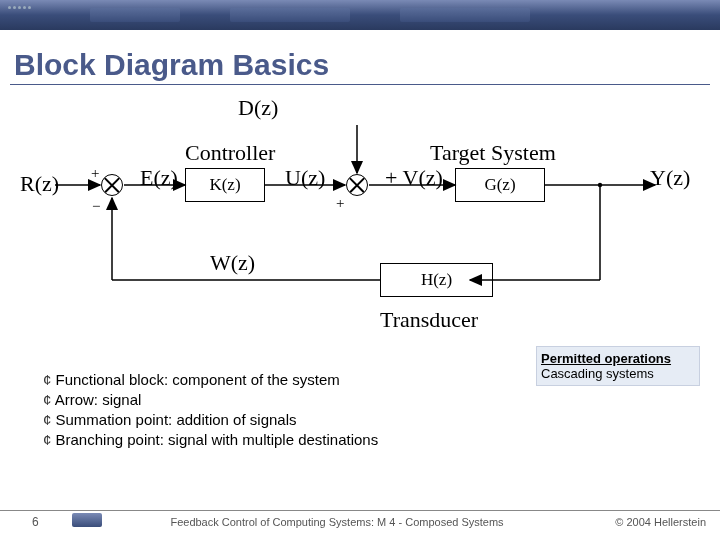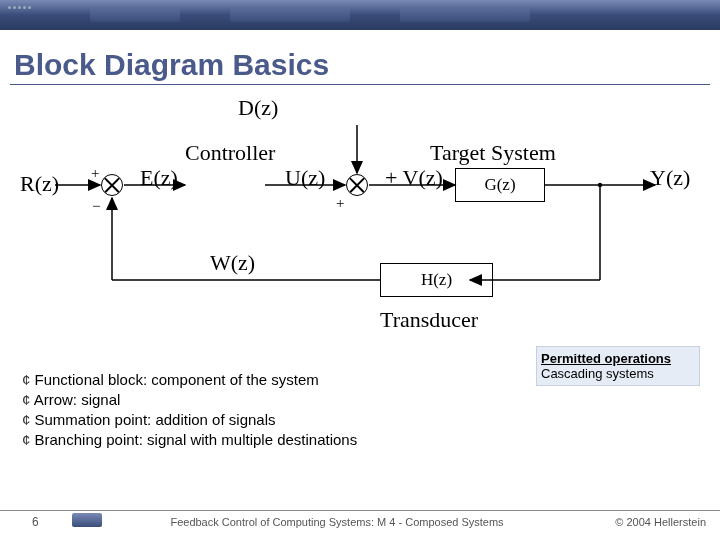--- a/index.html
+++ b/index.html
@@ -11,21 +11,21 @@
   .title { font-size: 30px; color: #4a5a8a; padding: 18px 14px 0; font-weight: bold; }
   .title-rule { height: 1px; background: #4a5a8a; margin: 2px 10px 0; }
   .diagram { position: relative; height: 275px; }
   .dlabel { position: absolute; font-size: 22px; font-family: "Times New Roman", serif; }
   .sj { position: absolute; width: 22px; height: 22px; border: 1.5px solid #000; border-radius: 50%; }
   .sj::before, .sj::after { content: ""; position: absolute; background: #000; left: 50%; top: 50%; transform-origin: center; }
   .sj::before { width: 100%; height: 1.5px; transform: translate(-50%,-50%) rotate(45deg); }
   .sj::after  { width: 100%; height: 1.5px; transform: translate(-50%,-50%) rotate(-45deg); }
   .blk { position: absolute; border: 1.5px solid #000; text-align: center; font-family: "Times New Roman", serif; font-size: 17px; display: flex; align-items: center; justify-content: center; }
   svg.arrows { position: absolute; left: 0; top: 0; width: 720px; height: 275px; }
-  .bullets { padding: 8px 22px 0; font-size: 15px; }
+  .bullets { padding: 8px 43px 0; font-size: 15px; }
   .bullets li { list-style: none; margin: 3px 0; }
   .bullets li::before { content: "¢ "; color: #333; }
   .permitted { position: absolute; right: 20px; top: 346px; width: 164px; background: #e6ecf5; border: 1px solid #c8d0e0; padding: 4px 4px; font-size: 13px; }
   .permitted .pt { font-weight: bold; text-decoration: underline; }
   .footer { position: absolute; bottom: 0; left: 0; right: 0; height: 30px; }
   .footer-rule { height: 1px; background: #888; }
   .footer-row { display: flex; justify-content: space-between; align-items: center; padding: 4px 14px 0; font-size: 11px; color: #555; }
   .slidenum { font-size: 12px; color: #555; padding-left: 18px; }
   .foot-center { flex: 1; text-align: center; padding-left: 20px; }
   .foot-seg { position: absolute; left: 72px; top: 3px; height: 14px; width: 30px; background: linear-gradient(180deg,#7a8ab5,#3a4d7a); border-radius: 2px; }
@@ -90,20 +90,21 @@
   <div class="dlabel" style="left:210px;top:165px">W(z)</div>
   <div class="dlabel" style="left:380px;top:222px">Transducer</div>
 
   <div class="sj" style="left:101px;top:89px"></div>
   <div class="dlabel" style="left:91px;top:80px;font-size:15px">+</div>
   <div class="dlabel" style="left:92px;top:113px;font-size:15px">−</div>
 
   <div class="sj" style="left:346px;top:89px"></div>
   <div class="dlabel" style="left:336px;top:110px;font-size:15px">+</div>
 
+  <div class="blk" style="left:185px;top:83px;width:80px;height:34px">K(z)</div>
   <div class="blk" style="left:455px;top:83px;width:90px;height:34px">G(z)</div>
   <div class="blk" style="left:380px;top:178px;width:113px;height:34px">H(z)</div>
 </div>
 
 <div class="permitted">
   <div class="pt">Permitted operations</div>
   <div>Cascading systems</div>
 </div>
 
 <ul class="bullets">

